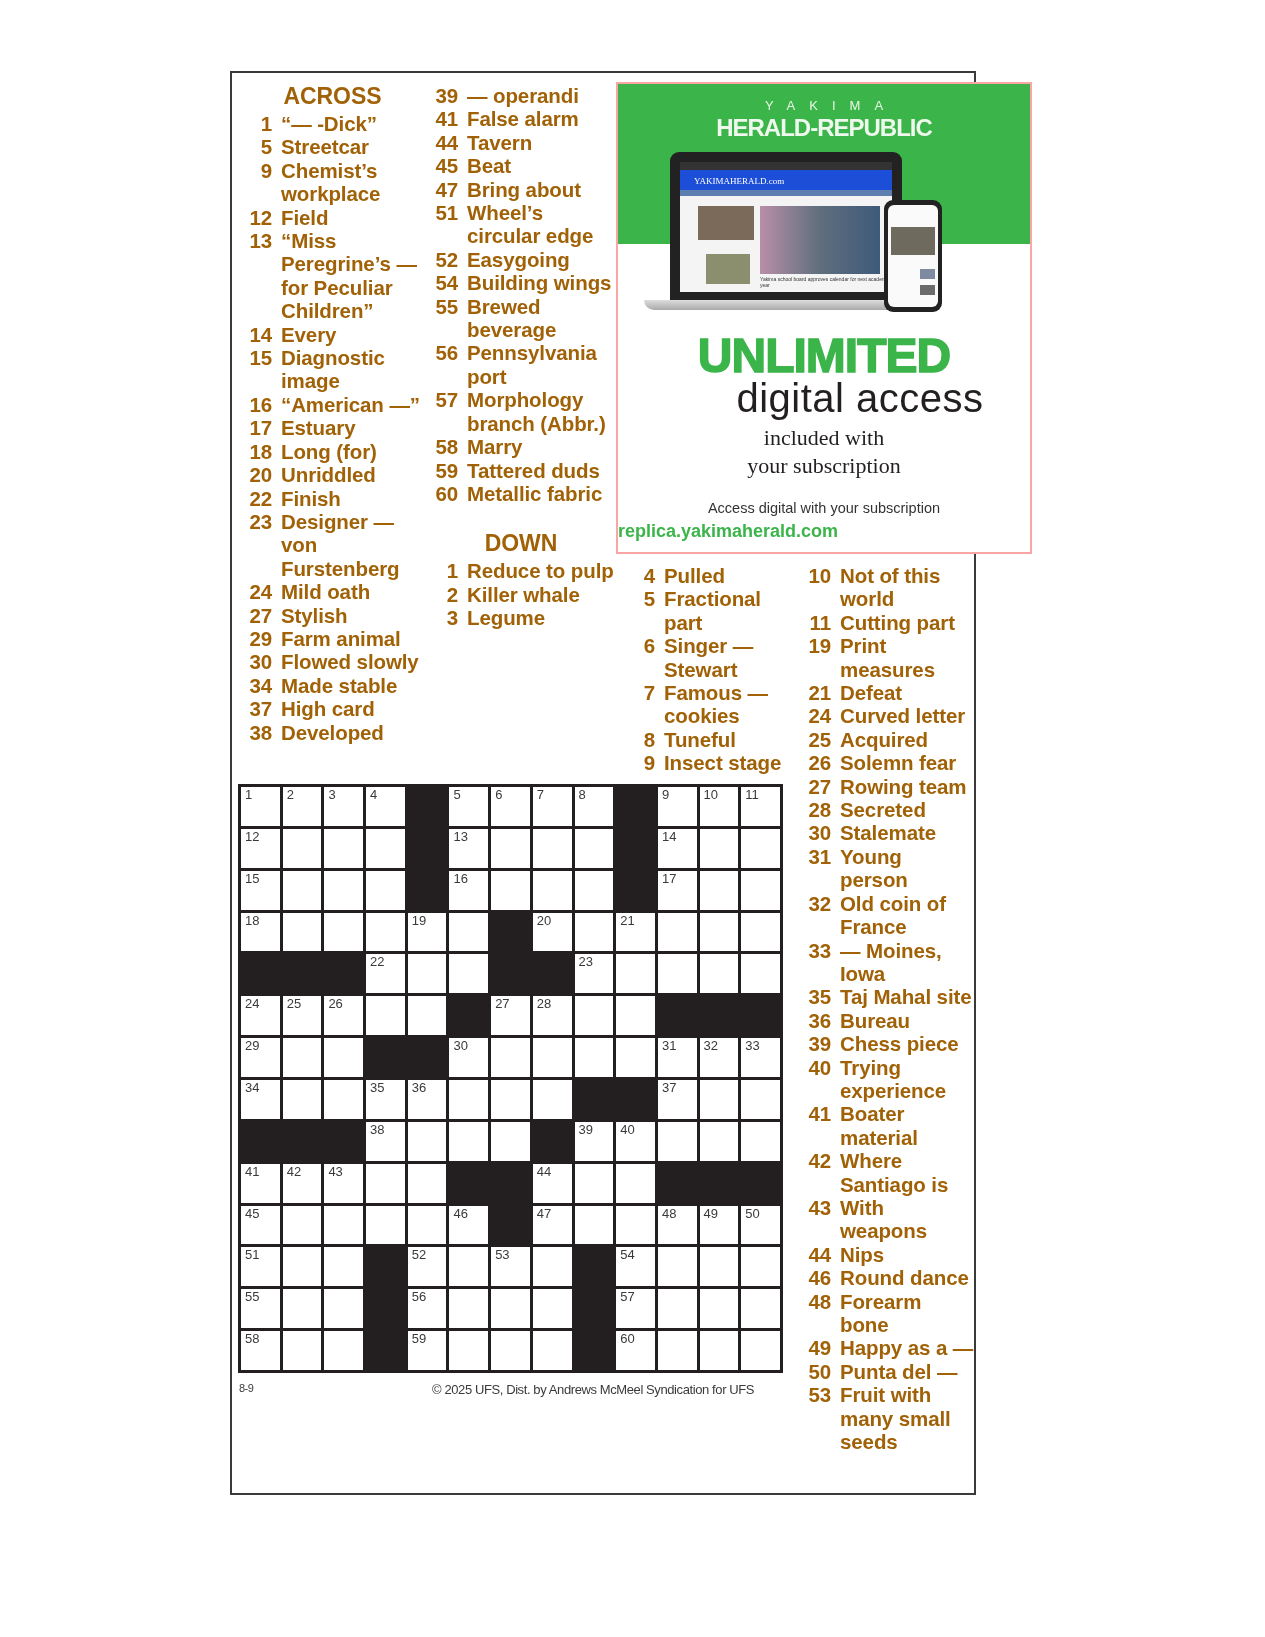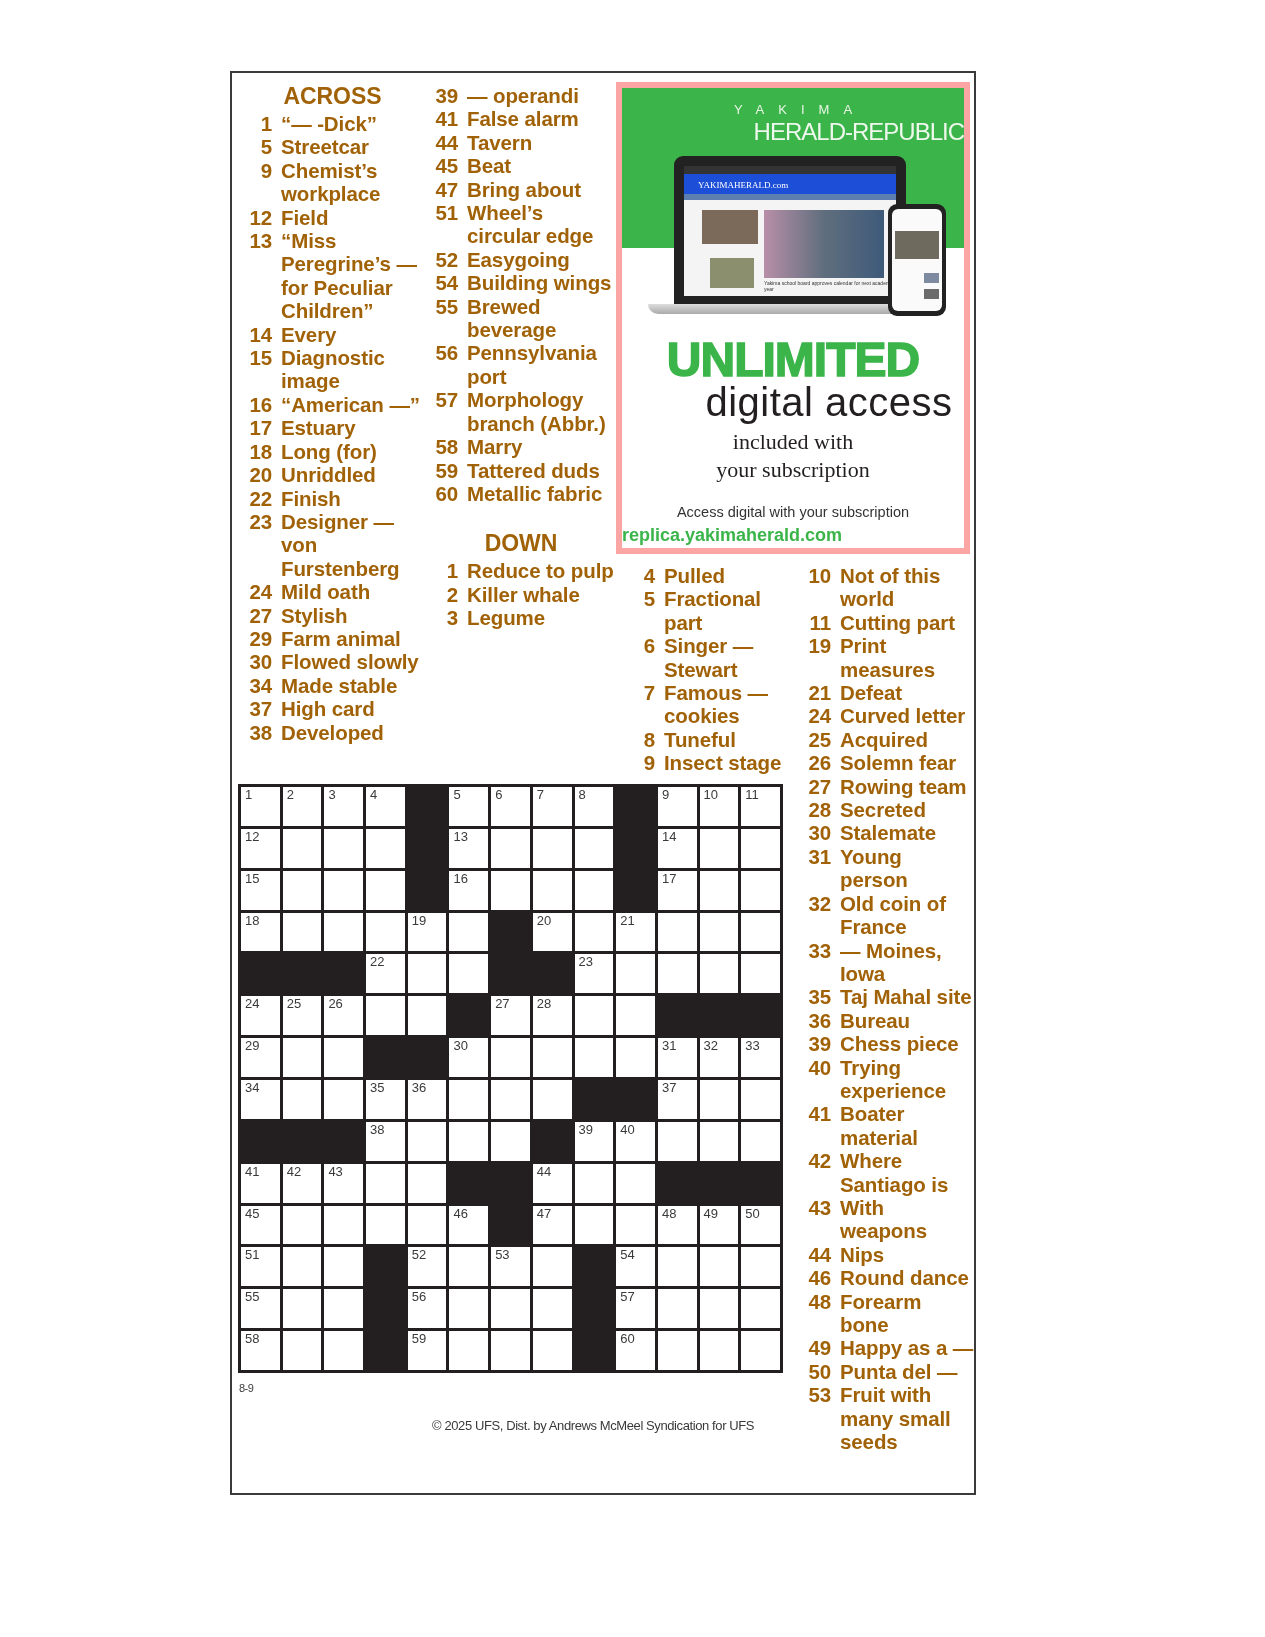--- a/index.html
+++ b/index.html
@@ -9,24 +9,24 @@
   .clue-col .heading { font-size:23px; font-weight:bold; text-align:center; line-height:24px; margin-bottom:4px; }
   .clue { display:flex; }
   .clue .num { width:32px; text-align:right; padding-right:9px; flex:none; }
   .clue .txt { flex:1; }
   #col1 { left:240px; top:84px; width:185px; }
   #col2 { left:426px; top:84px; width:190px; }
   #col3 { left:623px; top:564px; width:175px; }
   #col4 { left:799px; top:564px; width:175px; }
   #col2 .down-heading { margin-top:26px; }
 
-  .ad { position:absolute; left:616px; top:82px; width:354px; height:472px; border:6px solid #fca5a5; box-sizing:border-box; background:#fff; overflow:hidden; }
+  .ad { position:absolute; left:616px; top:82px; width:416px; height:472px; border:2px solid #fca5a5; box-sizing:border-box; background:#fff; overflow:hidden; }
   .ad .green { position:absolute; left:0; top:0; width:100%; height:160px; background:#3bb54a; }
   .ad .brand-top { position:absolute; left:0; width:100%; top:14px; text-align:center; color:#e8f5e6; font-size:13px; letter-spacing:14px; padding-left:14px; box-sizing:border-box; }
-  .ad .brand-main { position:absolute; left:0; width:100%; top:30px; text-align:right; color:#eef8ec; font-size:24px; font-weight:normal; letter-spacing:-1px; }
+  .ad .brand-main { position:absolute; left:0; width:100%; top:30px; text-align:center; color:#eef8ec; font-size:24px; font-weight:bold; letter-spacing:-1px; }
   .ad .laptop { position:absolute; left:52px; top:68px; width:232px; height:148px; background:#222; border-radius:9px 9px 0 0; }
   .ad .screen { position:absolute; left:10px; top:10px; right:10px; bottom:8px; background:#f4f4f4; overflow:hidden; }
   .ad .screen .bar1 { height:8px; background:#333; }
   .ad .screen .bar2 { height:20px; background:#1d4ed8; }
   .ad .screen .bar2 span { color:#fff; font-family:"Liberation Serif", serif; font-size:9px; padding-left:14px; line-height:20px; }
   .ad .screen .bar3 { height:6px; background:#5c7fb0; }
   .ad .screen .img1 { position:absolute; left:18px; top:44px; width:56px; height:34px; background:#7b6a59; }
   .ad .screen .img2 { position:absolute; left:80px; top:44px; width:120px; height:68px; background:linear-gradient(90deg,#b88fa8,#5f6e7d 50%,#3e5a7a); }
   .ad .screen .img3 { position:absolute; left:26px; top:92px; width:44px; height:30px; background:#8c8f6e; }
   .ad .screen .cap { position:absolute; left:80px; top:114px; font-size:5px; color:#333; }
@@ -41,21 +41,21 @@
   .ad .included { position:absolute; left:0; width:100%; top:340px; text-align:center; font-size:22px; line-height:28px; color:#231f20;font-family:Liberation Serif, serif; }
   .ad .access { position:absolute; left:0; width:100%; top:416px; text-align:center; font-size:14.5px; color:#333; }
   .ad .url { position:absolute; left:0; width:100%; top:437px; text-align:left; font-size:18px; font-weight:bold; color:#3bb54a; }
 
   .grid { position:absolute; left:238px; top:784px; width:545px; height:589px; background:#231f20; border:2px solid #231f20; box-sizing:border-box; display:grid; grid-template-columns:repeat(13, 1fr); grid-template-rows:repeat(14, 1fr); gap:3px; padding:1px; }
   .cell { background:#fff; position:relative; }
   .cell.black { background:#231f20; }
   .cell .n { position:absolute; left:4px; top:1px; font-size:13px; font-weight:normal; color:#3a3a3a; line-height:14px; }
 
   .footer-date { position:absolute; left:239px; top:1382px; font-size:11px; color:#3a3a3a; letter-spacing:-0.5px; }
-  .footer-copy { position:absolute; left:432px; top:1382px; font-size:13px; color:#3a3a3a; letter-spacing:-0.4px;margin-top:36px; }
+  .footer-copy { position:absolute; left:432px; top:1382px; font-size:13px; color:#3a3a3a; letter-spacing:-0.4px; }
 </style>
 </head>
 <body>
 
 <div class="frame"></div>
 
 <div id="col1" class="clue-col">
   <div class="heading">ACROSS</div>
   <div>
       <div class="clue">

